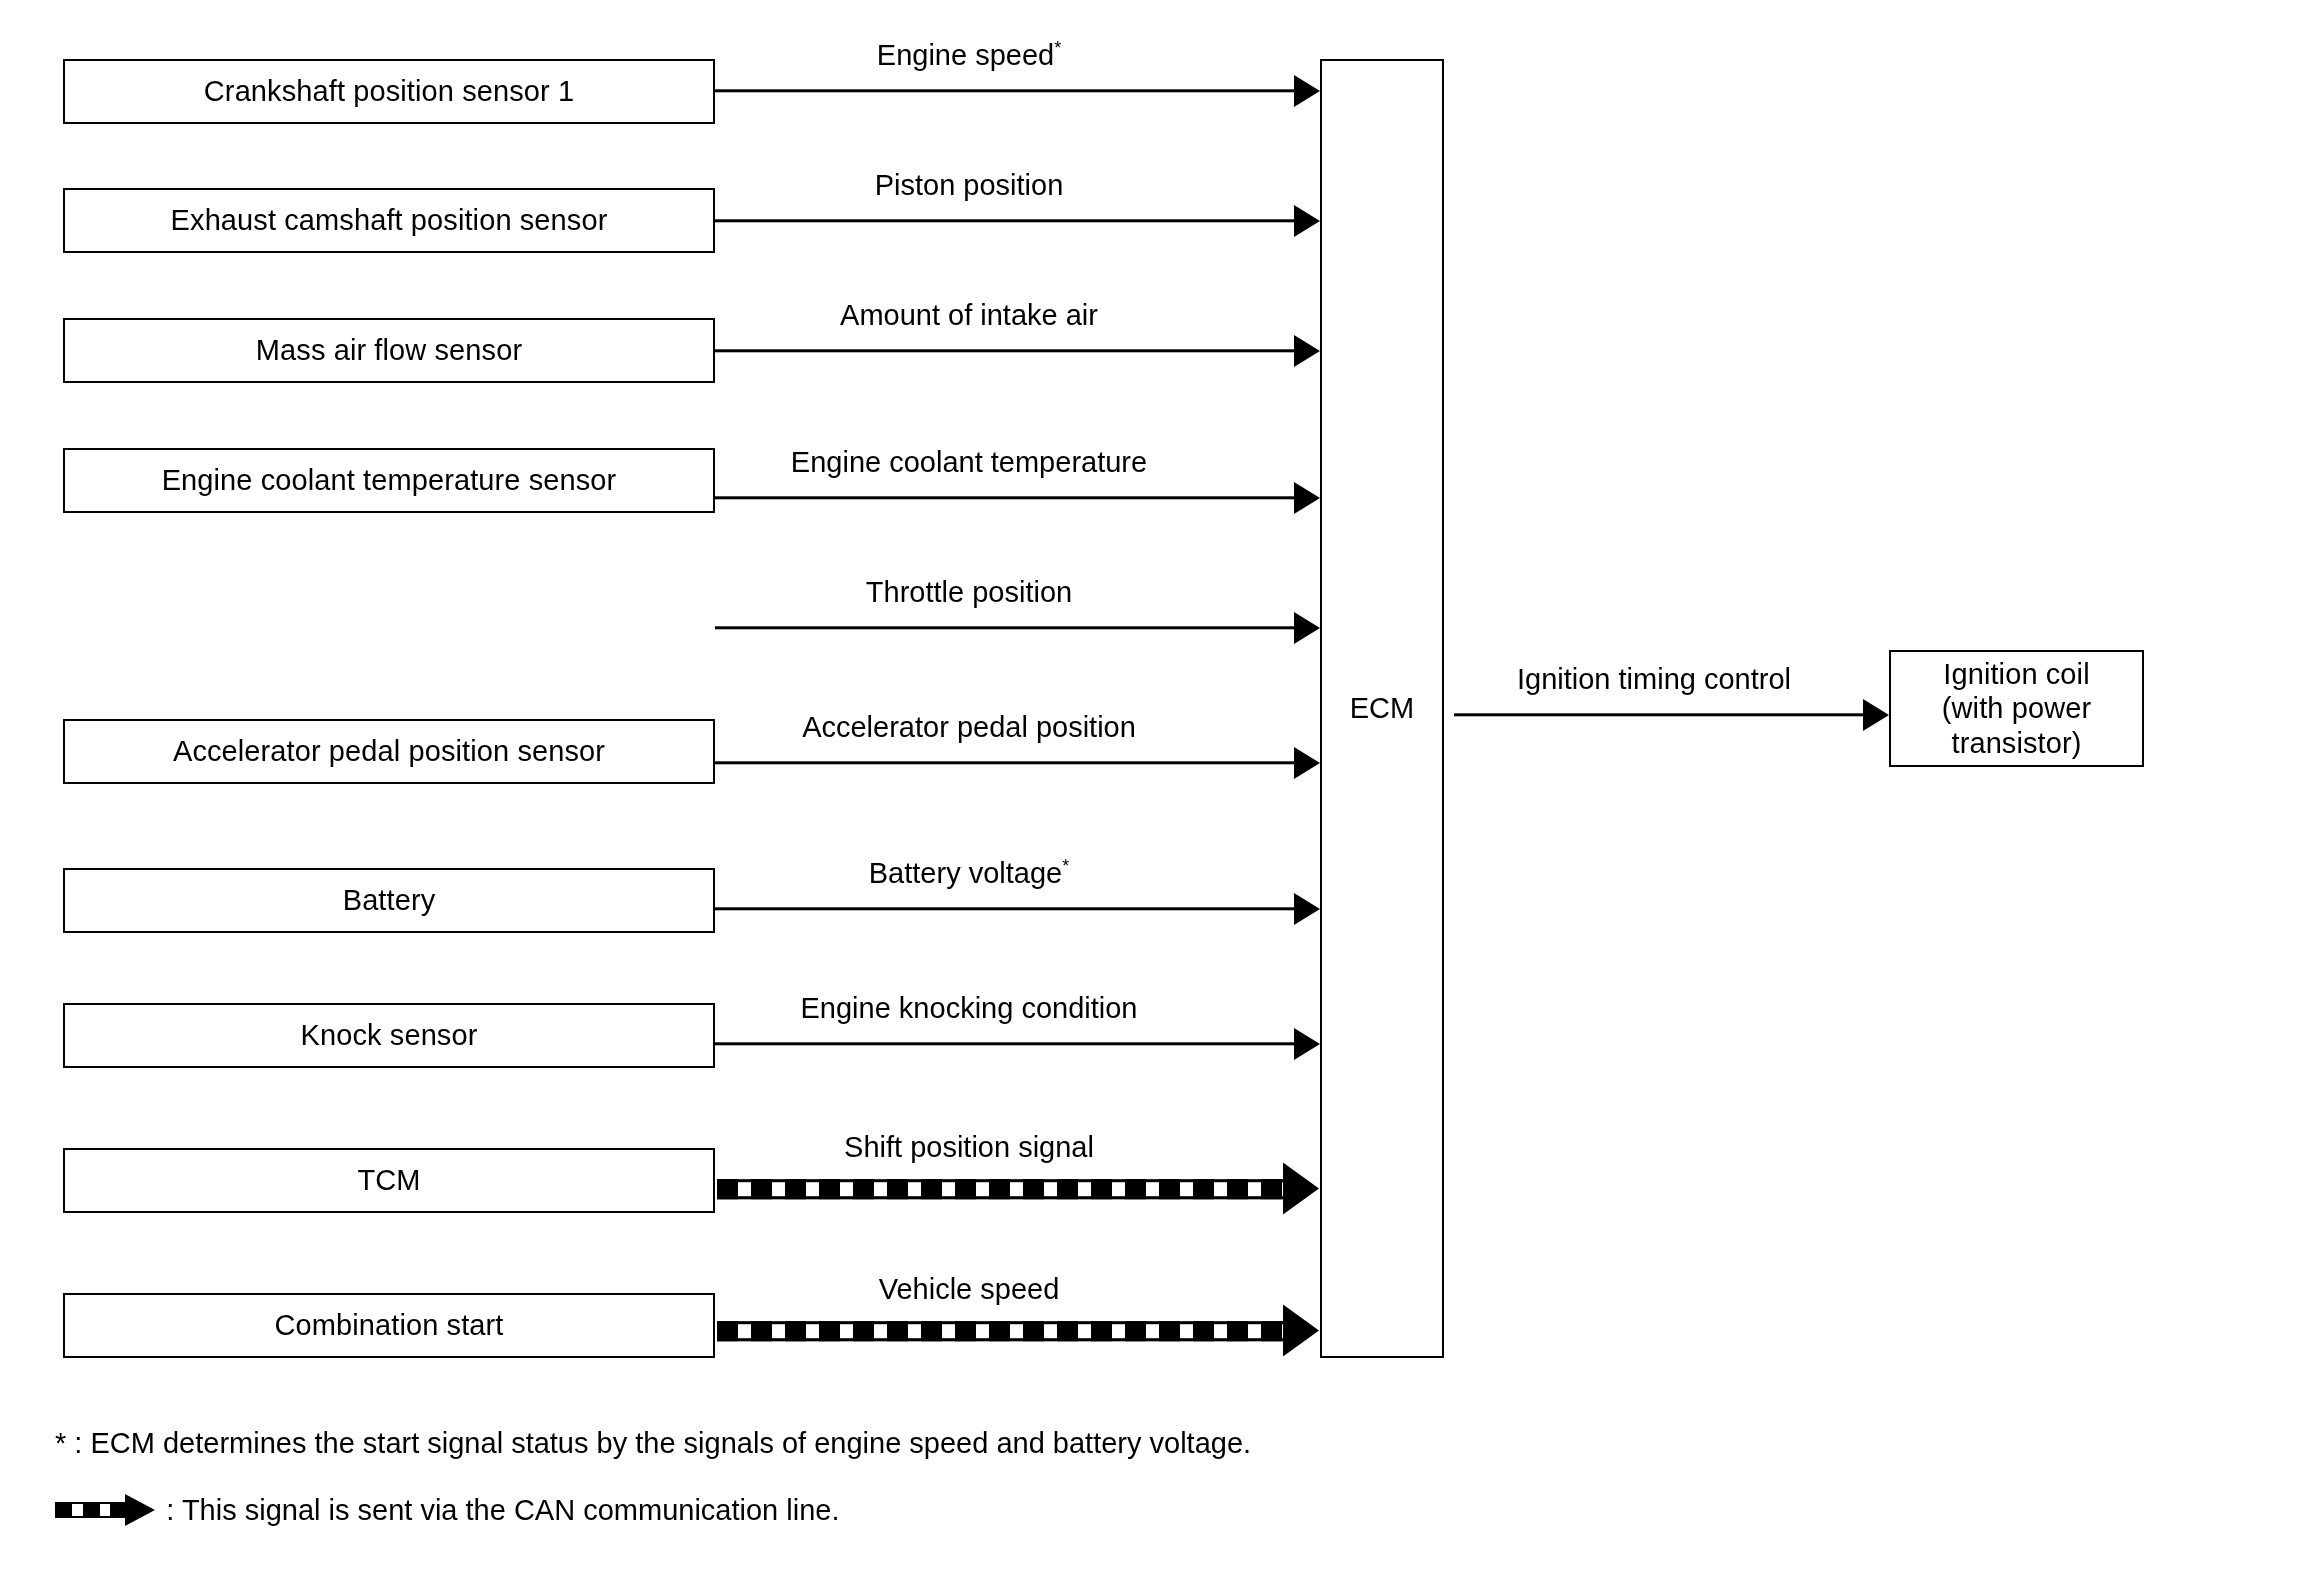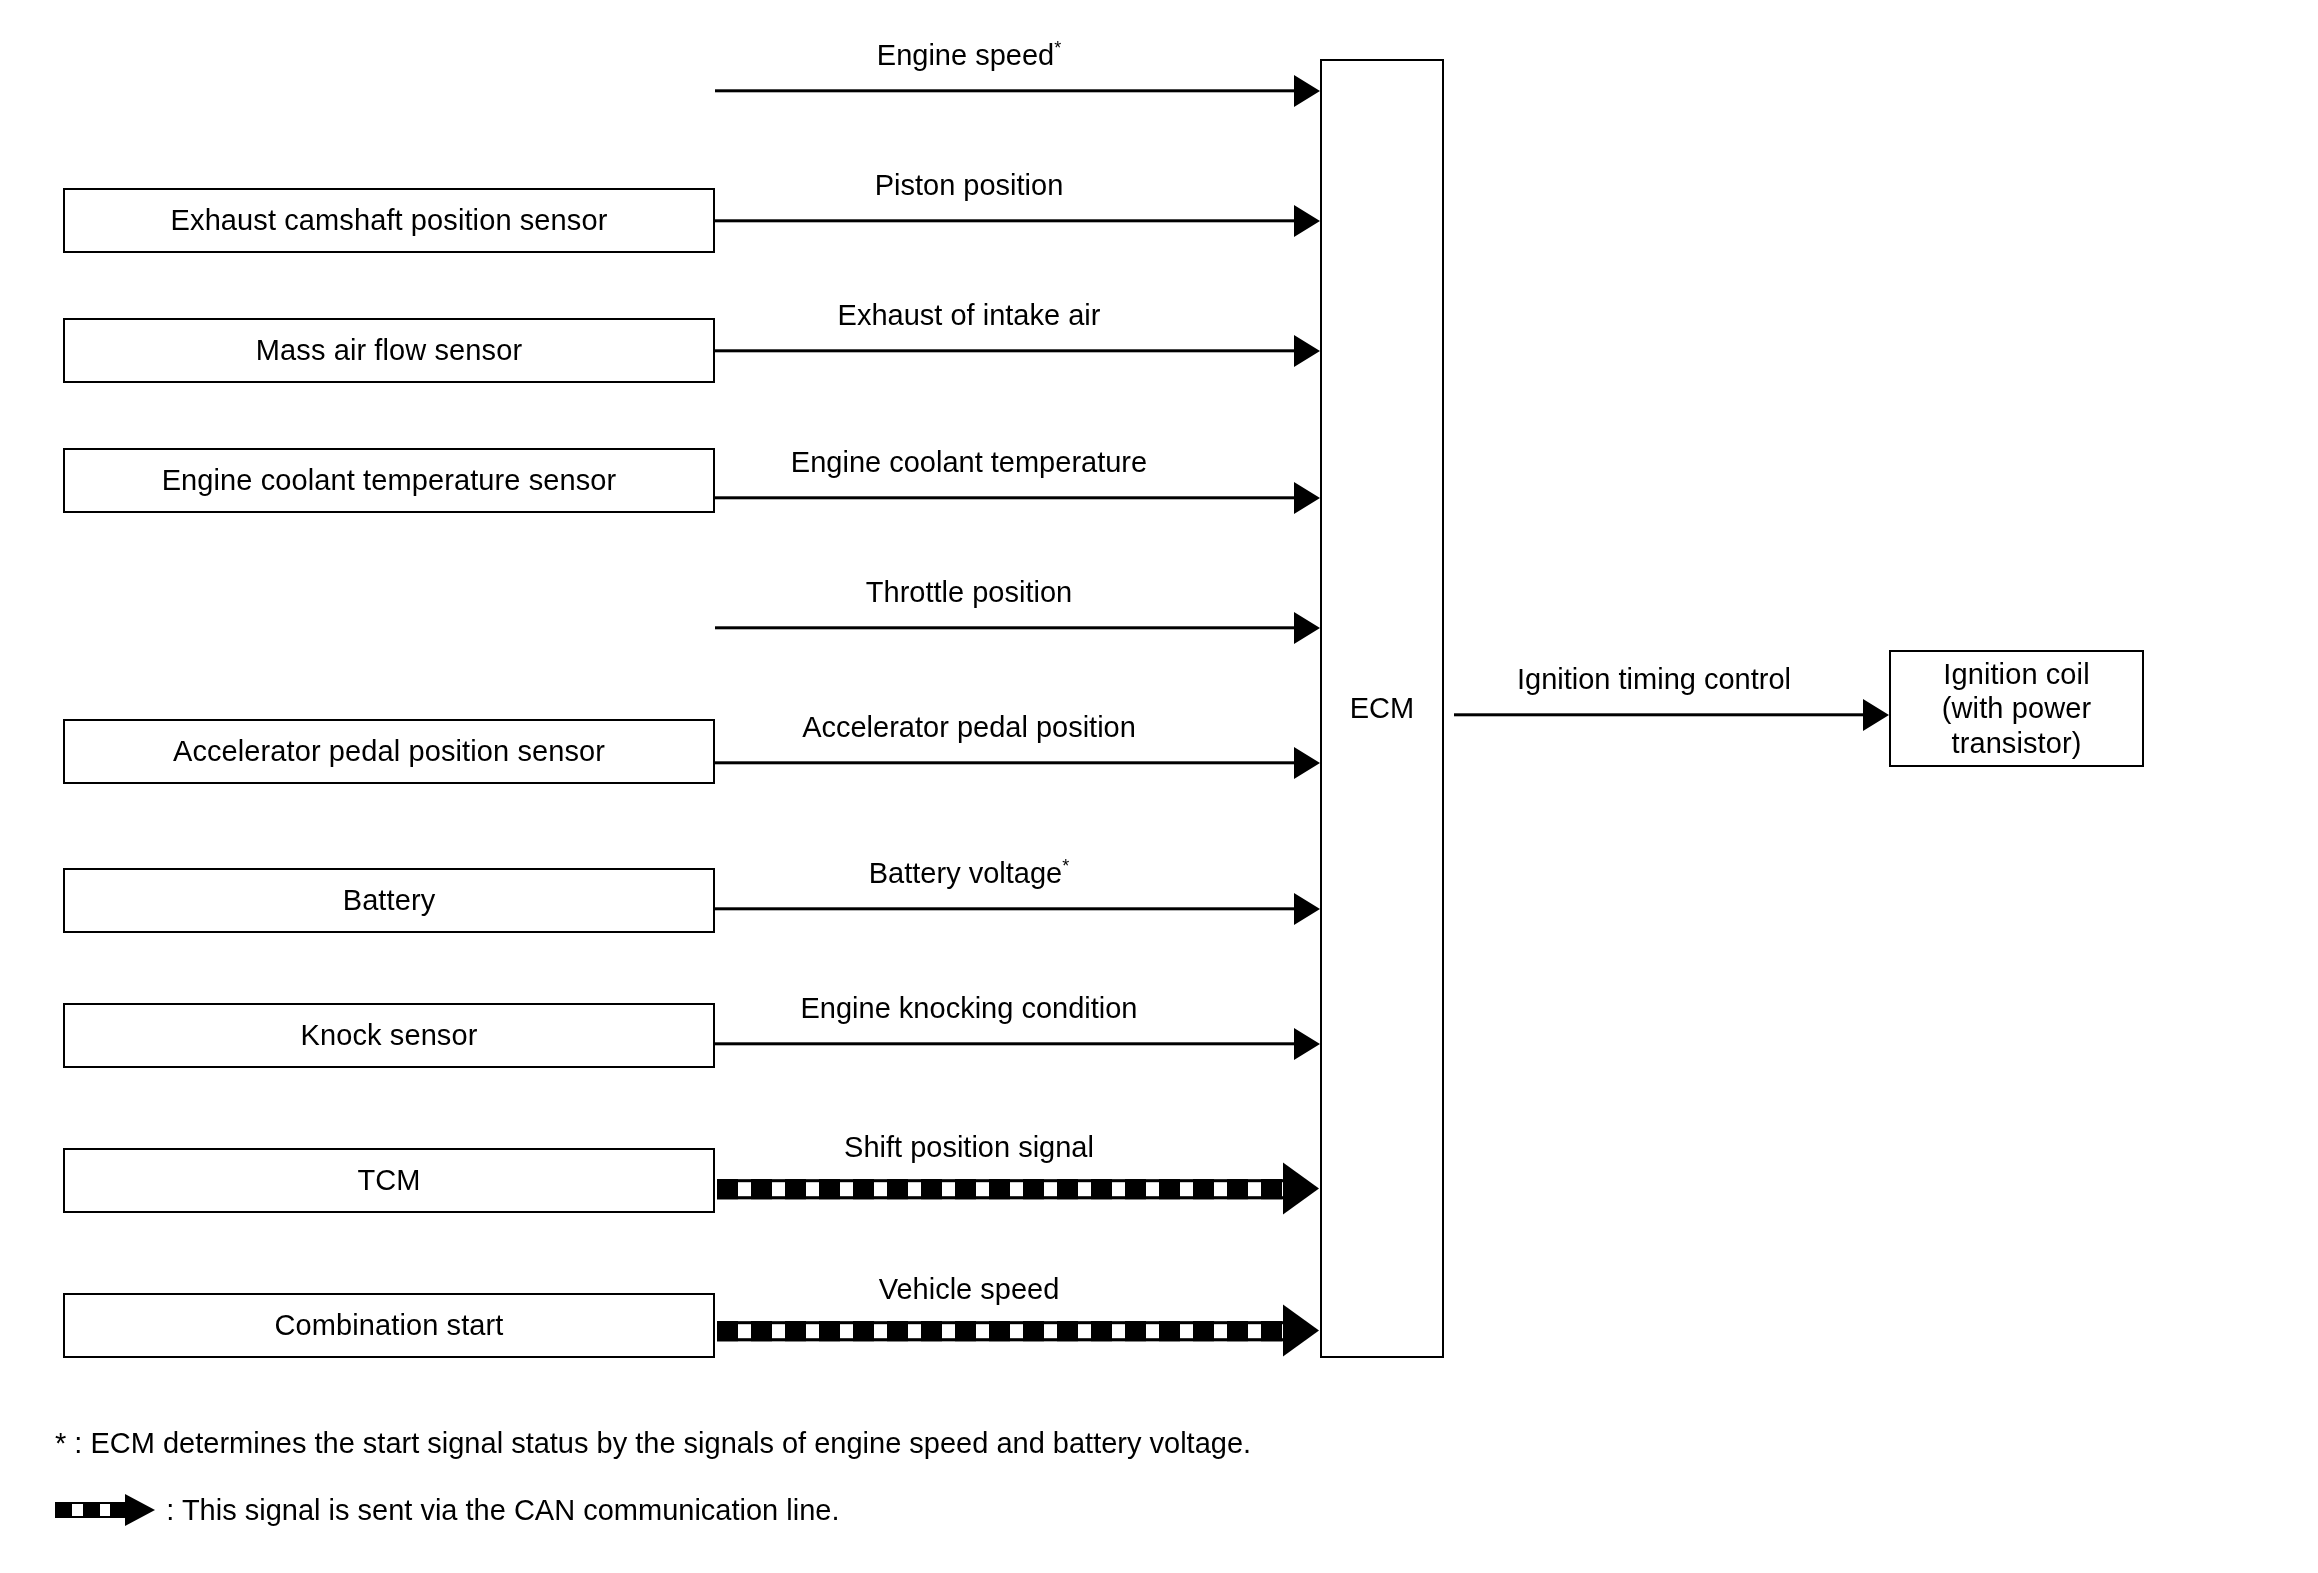--- a/index.html
+++ b/index.html
@@ -208,20 +208,23 @@
   }
   .legend-text {
     white-space: nowrap;
   }
 </style>
 </head>
 <body>
 
 <div id="canvas">
 
+  <div class="node-box source-box" style="top:59px">
+      <span>Crankshaft position sensor 1</span>
+    </div>
   <div class="node-box source-box" style="top:188px">
       <span>Exhaust camshaft position sensor</span>
     </div>
   <div class="node-box source-box" style="top:318px">
       <span>Mass air flow sensor</span>
     </div>
   <div class="node-box source-box" style="top:448px">
       <span>Engine coolant temperature sensor</span>
     </div>
   <div class="node-box source-box" style="top:719px">
@@ -259,21 +262,21 @@
 
   <div class="signal-row" style="left:715px; top:221px; width:605px">
     <div class="signal-line" style="width:579px"></div>
     <div class="arrow-head" style="left:579px"></div>
     <div class="signal-label" style="left:254px; top:-20.7px"><span>Piston position</span></div>
   </div>
 
   <div class="signal-row" style="left:715px; top:351px; width:605px">
     <div class="signal-line" style="width:579px"></div>
     <div class="arrow-head" style="left:579px"></div>
-    <div class="signal-label" style="left:254px; top:-20.7px"><span>Exhaust of intake air</span></div>
+    <div class="signal-label" style="left:254px; top:-20.7px"><span>Amount of intake air</span></div>
   </div>
 
   <div class="signal-row" style="left:715px; top:498px; width:605px">
     <div class="signal-line" style="width:579px"></div>
     <div class="arrow-head" style="left:579px"></div>
     <div class="signal-label" style="left:254px; top:-20.7px"><span>Engine coolant temperature</span></div>
   </div>
 
   <div class="signal-row" style="left:715px; top:628px; width:605px">
     <div class="signal-line" style="width:579px"></div>

